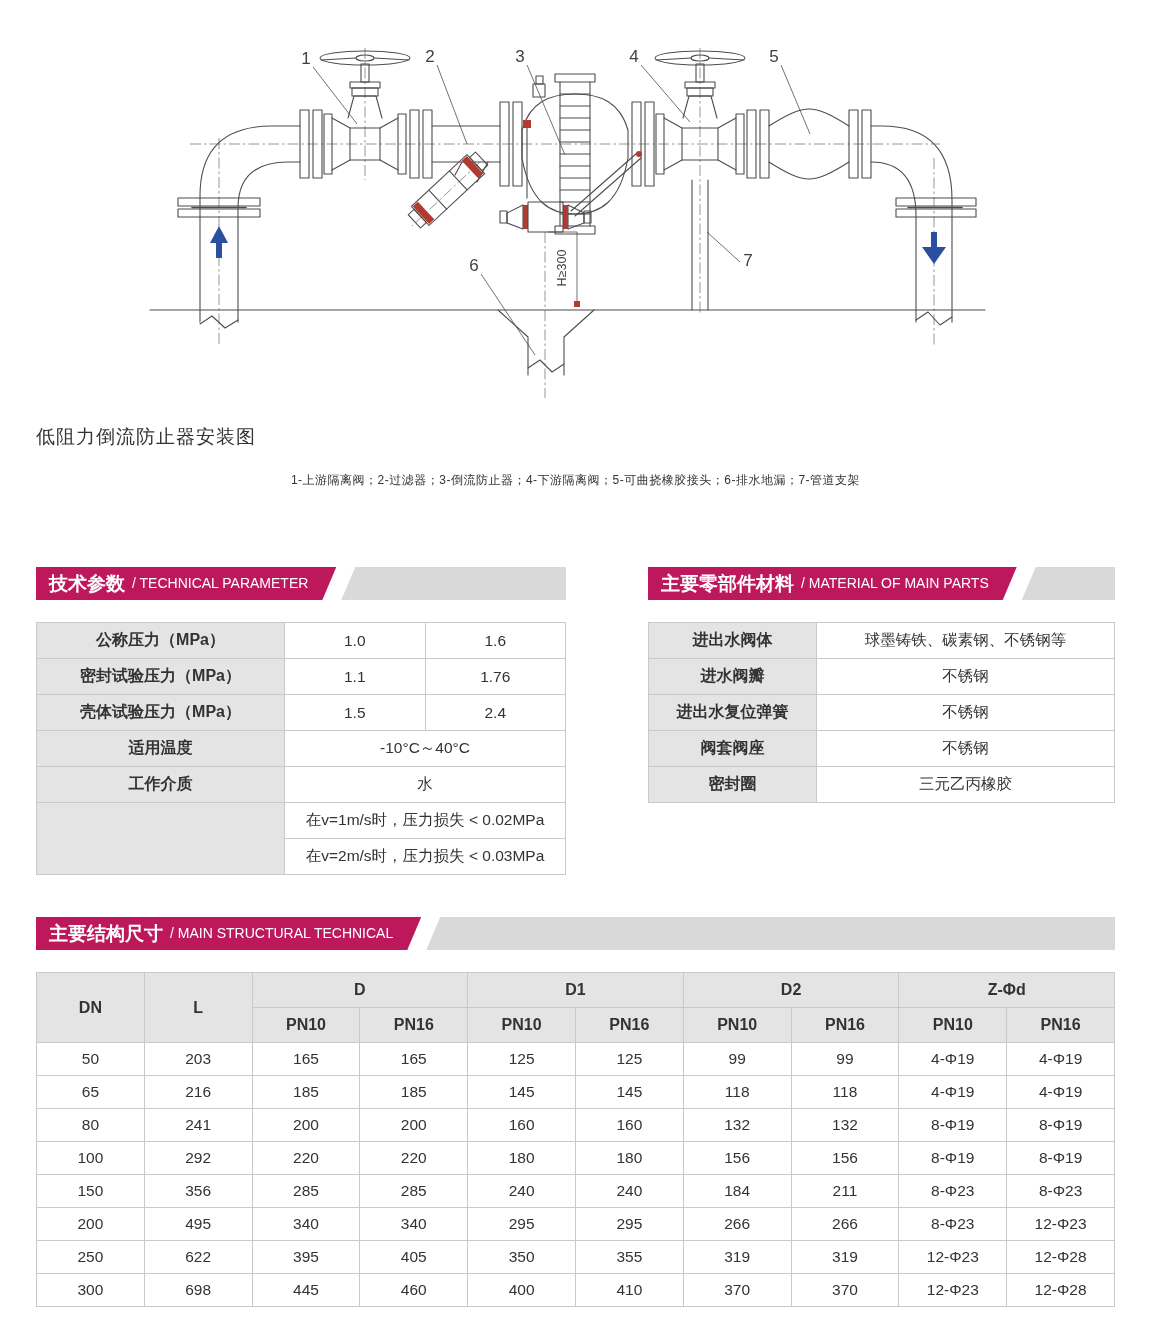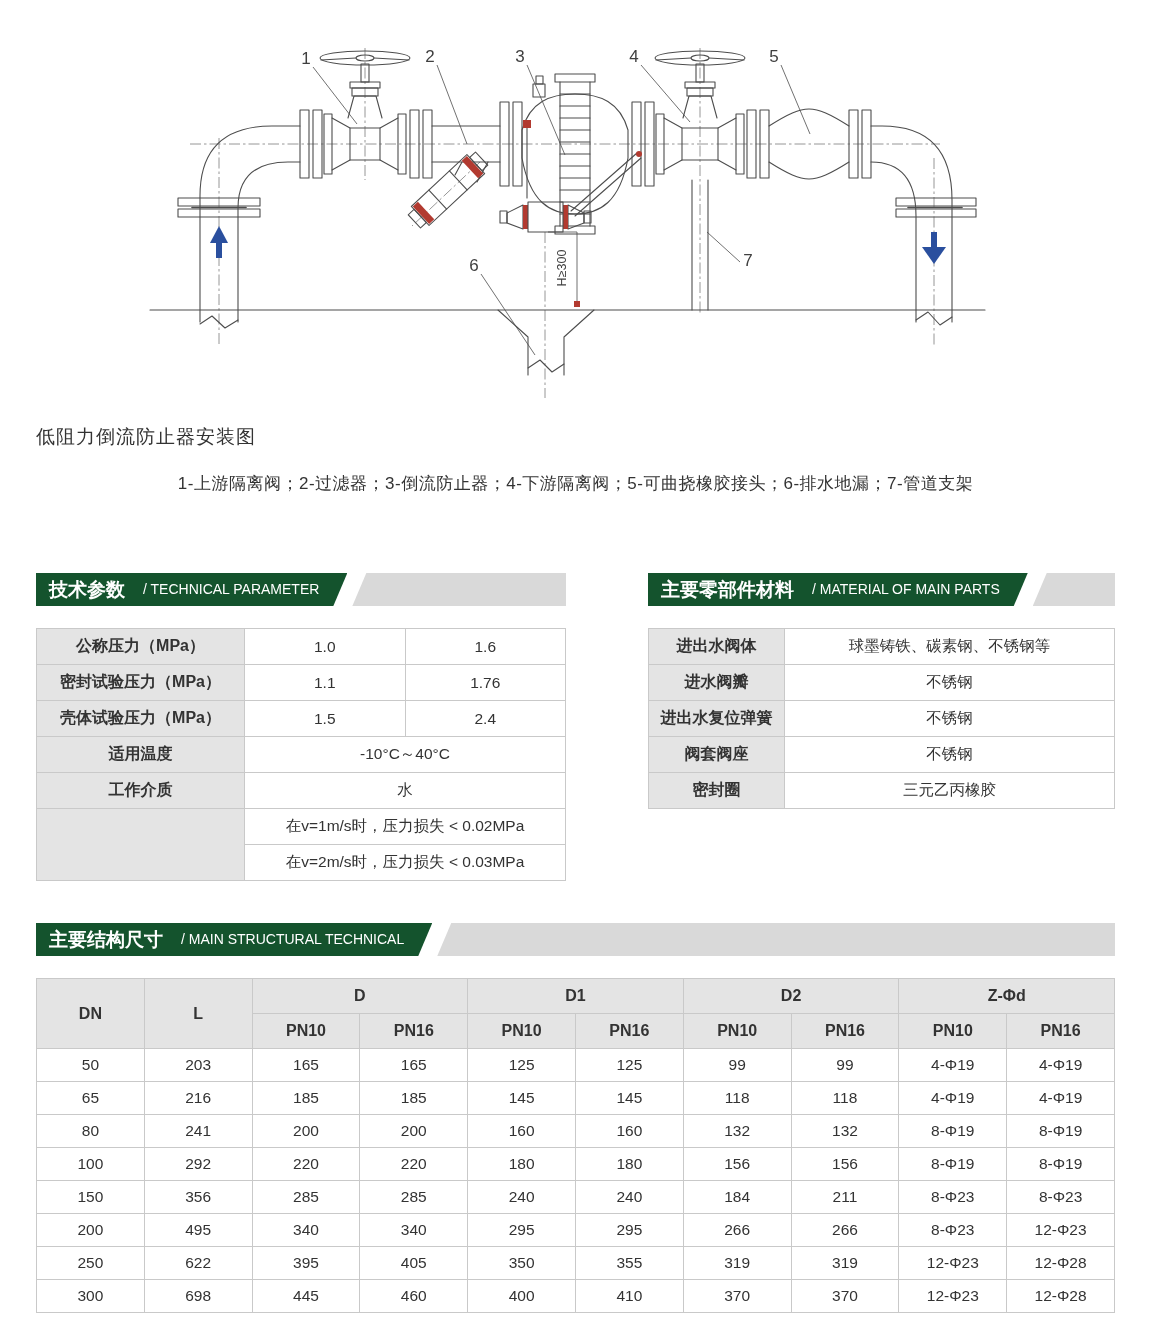--- a/index.html
+++ b/index.html
@@ -13,46 +13,46 @@
   .drawing-wrap { width:100%; height:400px; }
   .ln  { stroke:#4d4d4d; fill:none; stroke-width:1.1; stroke-linejoin:round; stroke-linecap:round; }
   .cc  { stroke:#8a8a8a; fill:none; stroke-width:0.9; stroke-dasharray:11 3 2.5 3; }
   .ldr { stroke:#4d4d4d; fill:none; stroke-width:0.8; }
   .red { fill:#b23a30; stroke:none; }
   .bluefill { fill:#2a4f9e; stroke:none; }
   .num { font-size:17px; fill:#3f3f3f; font-family:"Liberation Sans","DejaVu Sans",sans-serif; }
   .dimtxt { font-size:12.5px; fill:#3f3f3f; }
 
   .caption { text-align:left; font-size:19px; color:#333; margin-top:14px; letter-spacing:1px; }
-  .legend  { text-align:center; font-size:17px; color:#333; margin-top:22px; letter-spacing:0.5px; }
+  .legend  { text-align:center; font-size:12px; color:#333; margin-top:22px; letter-spacing:0.5px; }
 
   
   .sec { display:flex; height:33px; margin-bottom:22px; }
   .sec-blue {
-    background:#14532d; color:#fff; padding:0 28px 0 13px;
-    display:flex; align-items:flex-end; gap:18px; line-height:33px;
+    background:#be185d; color:#fff; padding:0 28px 0 13px;
+    display:flex; align-items:flex-end; gap:7px; line-height:33px;
     clip-path:polygon(0 0, 100% 0, calc(100% - 14px) 100%, 0 100%);
     white-space:nowrap;
   }
   .sec-blue .zh { font-size:19px; font-weight:bold; }
   .sec-blue .en { font-size:14px; }
   .sec-tail { flex:1; background:#d9d9d9; margin-left:5px;
     clip-path:polygon(14px 0, 100% 0, 100% 100%, 0 100%); }
 
   
   table { border-collapse:collapse; width:100%; table-layout:fixed; }
   td { border:1px solid #c9c9c9; text-align:center; vertical-align:middle;
        font-size:15.5px; color:#333; height:36px; padding:0 6px; background:#fff; }
   td.lbl { background:#e4e4e4; font-weight:bold; font-size:16px; }
 
   .two-col { display:flex; gap:82px; margin-top:78px; }
   .col-left  { width:530px; }
   .col-right { width:467px; }
-  .col-left table td.lbl { width:208px; }
-  .col-right table td.lbl { width:136px; }
+  .col-left table td.lbl { width:248px; }
+  .col-right table td.lbl { width:168px; }
 
   .dims { margin-top:0; }
   .dims-table td { height:33px; }
   .dims-table td.hd { background:#e4e4e4; font-weight:bold; font-size:16px; height:35px; }
   .sec-dims-gap { margin-top:42px; }
   .dims-table-wrap { margin-top:2px; }
 </style>
 </head>
 <body>
 

